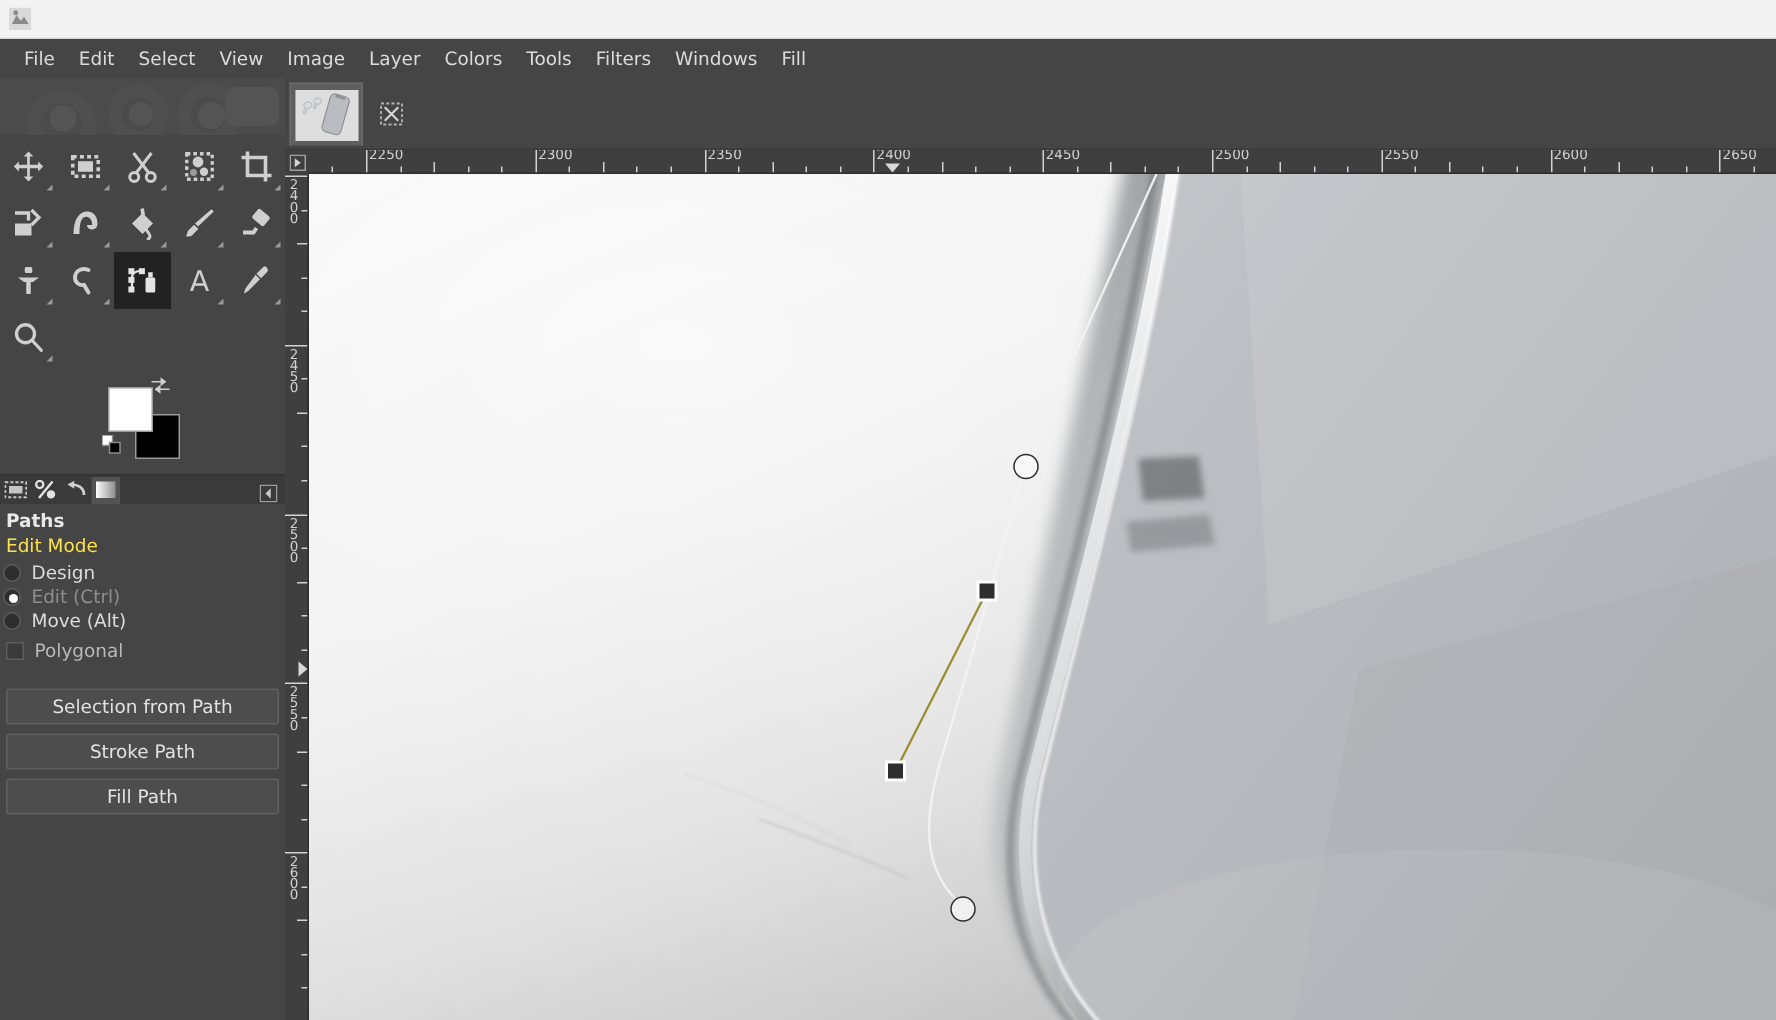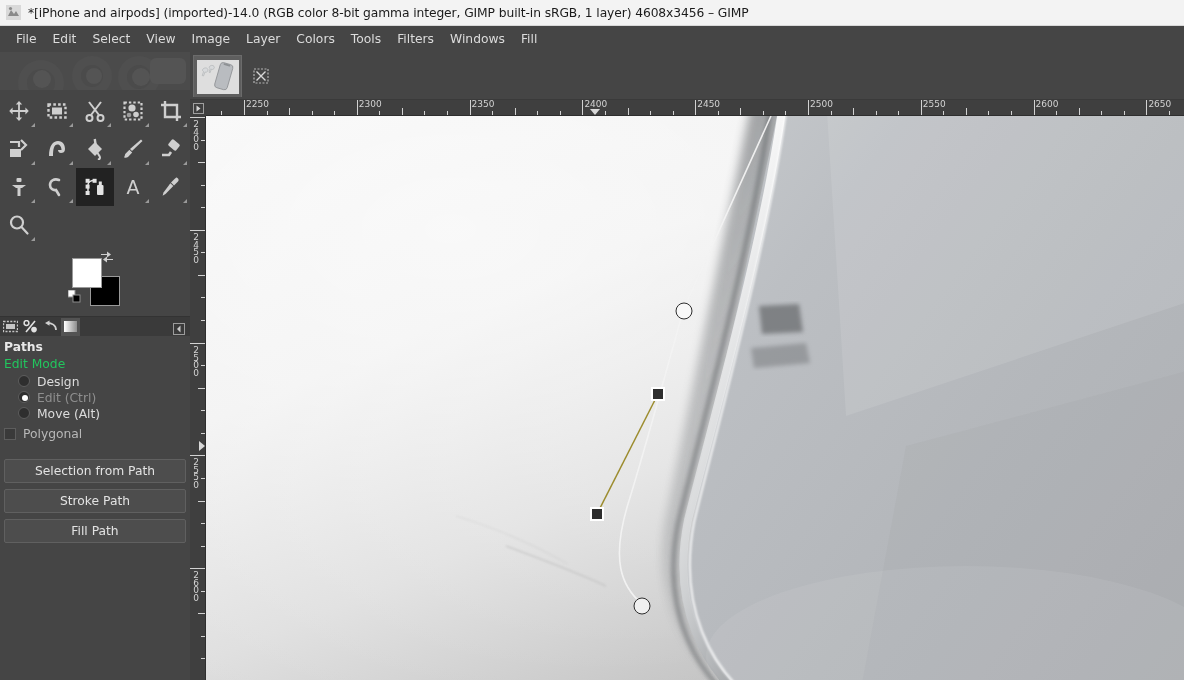--- a/index.html
+++ b/index.html
@@ -133,26 +133,26 @@
     flex: 1 1 auto; background: #454545;
     padding: 4px 0 0 0;
     overflow: hidden;
     position: relative;
   }
   #tooloptions .hdr {
     font-size: 12.3px; color: #e8e8e8; font-weight: bold;
     padding: 0 0 1px 4px;
   }
   #tooloptions .sublabel {
-    font-size: 12.3px; color: #22c55e;
+    font-size: 12.3px; color: #fde047;
     padding: 2px 0 3px 4px;
   }
   .radiorow {
-    display: flex; 
-    padding: 1px 0 1px 18px; gap: 7px; cursor: default;
+    display: flex; align-items: center;
+    padding: 1px 0 1px 2px; gap: 7px; cursor: default;
   }
   .radio {
     width: 12px; height: 12px; border-radius: 50%;
     background: #2e2e2e; border: 1px solid #5d5d5d;
     position: relative; flex: 0 0 12px;
   }
   .radio.on::after {
     content: ""; position: absolute;
     left: 3px; top: 3px; width: 6px; height: 6px;
     border-radius: 50%; background: #ffffff;
@@ -276,21 +276,20 @@
 <body>
 
 <div id="titlebar">
   <span class="tb-icon">
     <svg width="15" height="15" viewBox="0 0 15 15">
       <rect x="0" y="0" width="15" height="15" fill="#d9d9d9"></rect>
       <path d="M2 11 L5 5 L8 9 L10 6 L13 11 Z" fill="#8a8a8a"></path>
       <circle cx="4.5" cy="3.5" r="1.6" fill="#8a8a8a"></circle>
     </svg>
   </span>
-  <span class="tb-text">*[iPhone and airpods] (imported)-14.0 (RGB color 8-bit gamma integer, GIMP built-in sRGB, 1 layer) 4608x3456 – GIMP</span>
 </div>
 
 <div id="menubar">
   <div class="mi">File</div>
   <div class="mi">Edit</div>
   <div class="mi">Select</div>
   <div class="mi">View</div>
   <div class="mi">Image</div>
   <div class="mi">Layer</div>
   <div class="mi">Colors</div>

